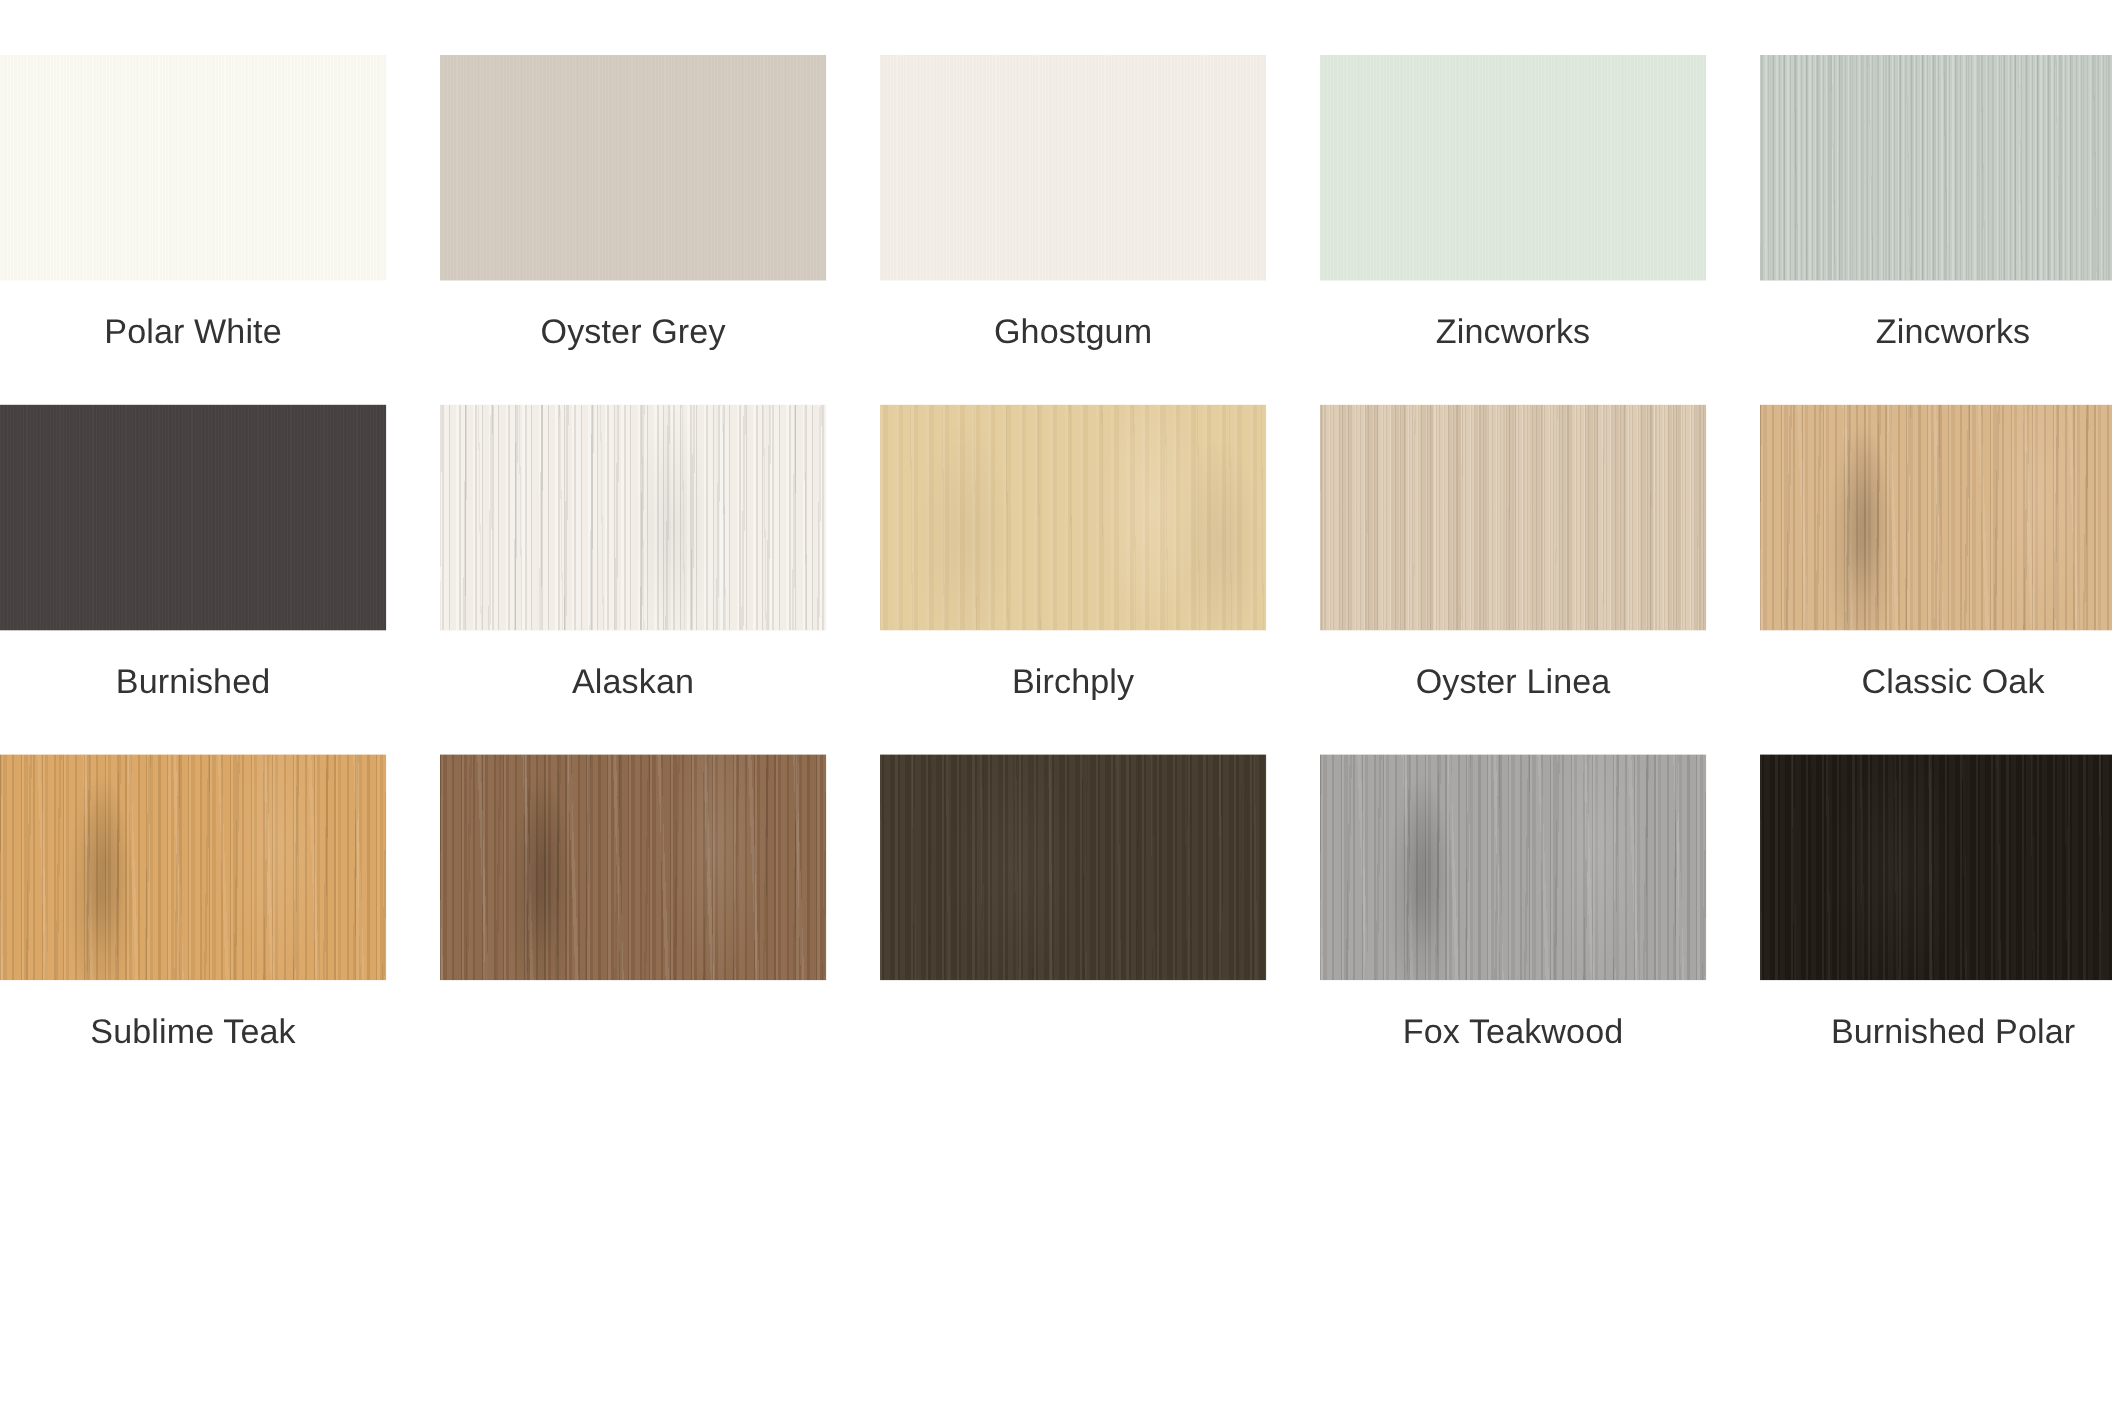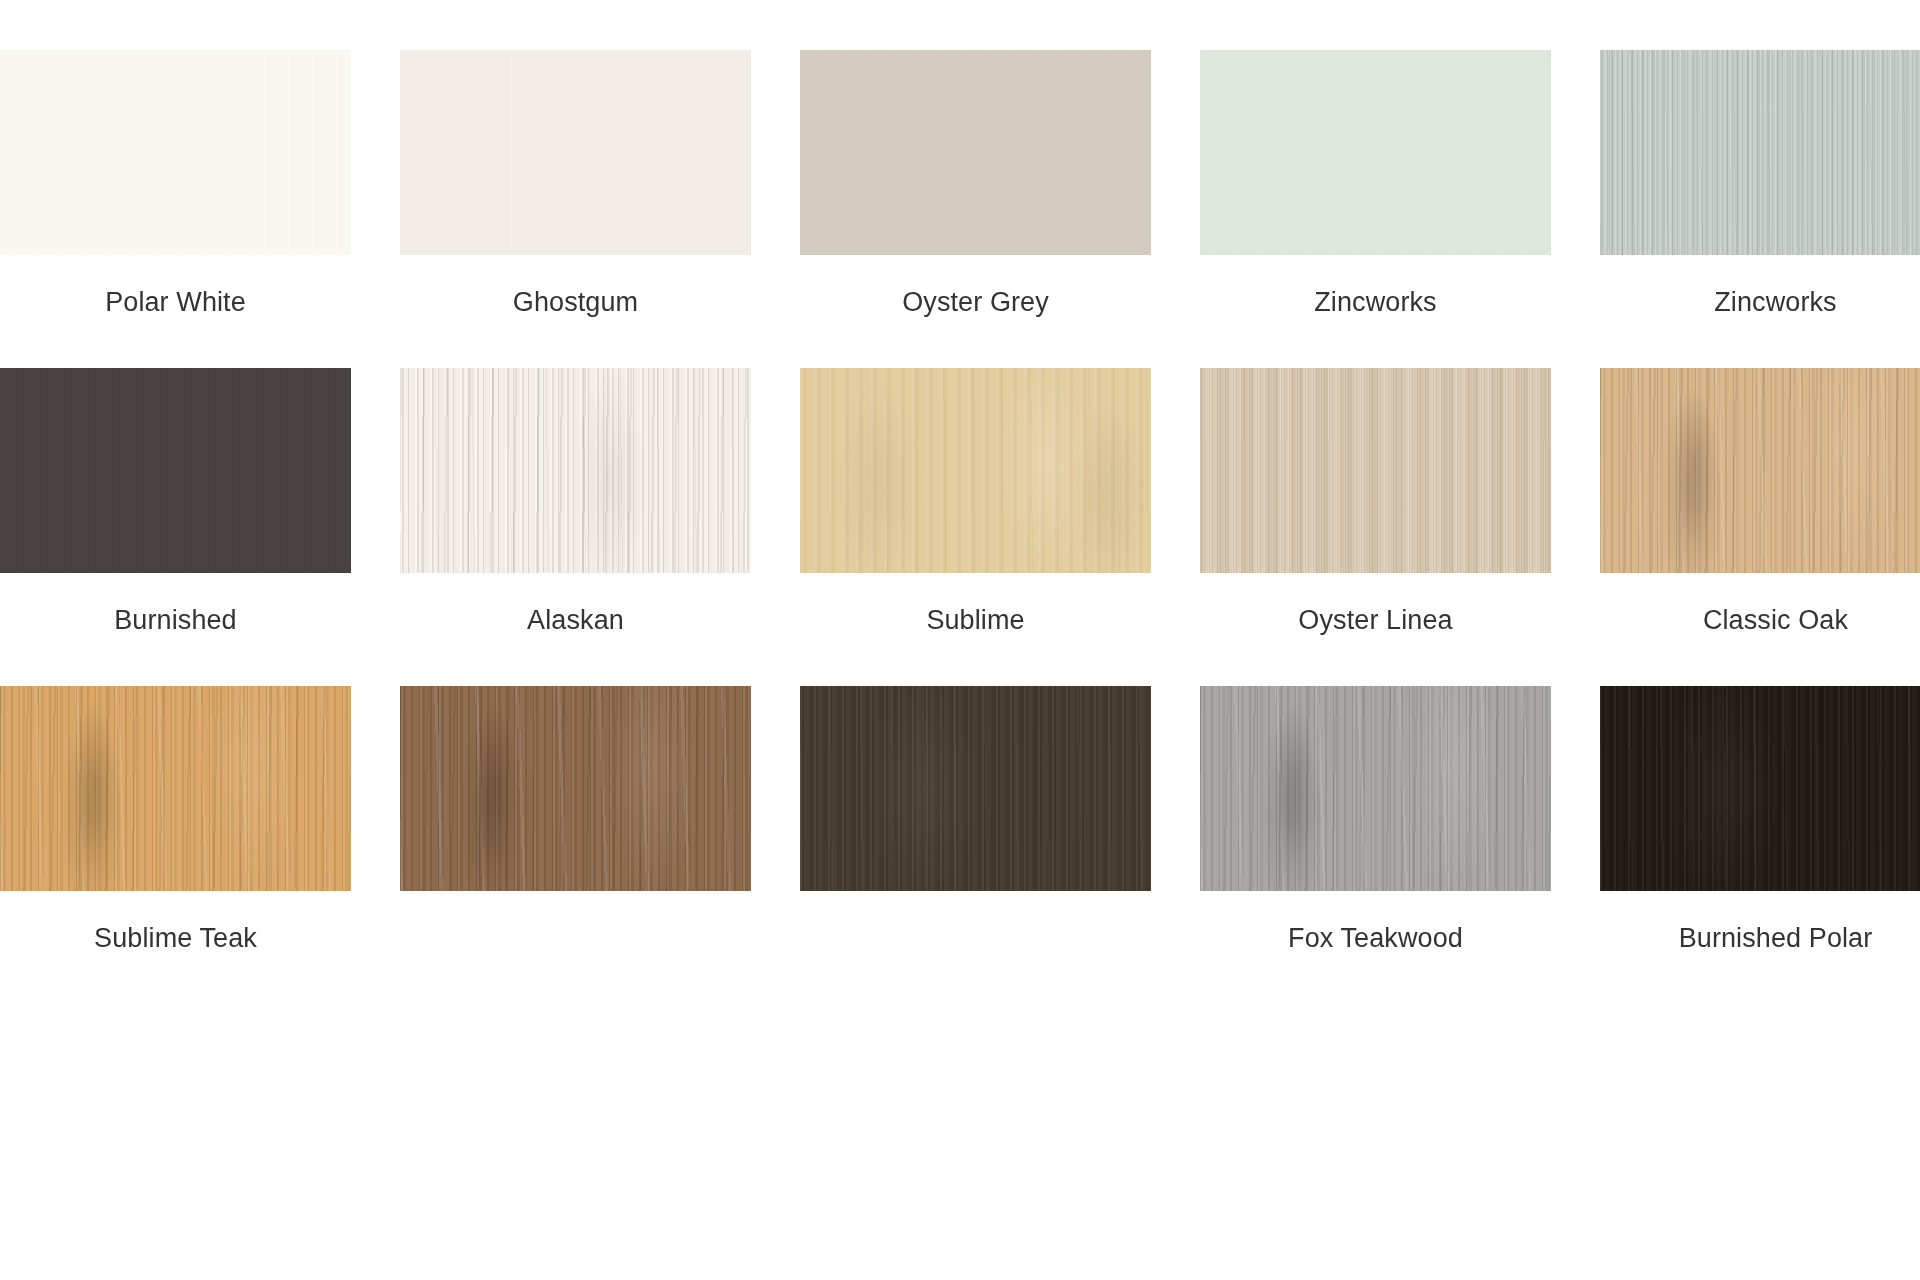--- a/index.html
+++ b/index.html
@@ -51,21 +51,21 @@
   .grain2,
   .grain3 {
     position: absolute;
     inset: 0;
     pointer-events: none;
   }
 
   .swatch-label {
     width: 351px;
     text-align: center;
-    font-size: 27px;
+    font-size: 31px;
     line-height: 34px;
     color: #333333;
     letter-spacing: 0.1px;
     padding-top: 30px;
     white-space: nowrap;
     font-weight: 400;
   }
 
   
 
@@ -281,36 +281,36 @@
   <div class="swatch-grid">
       <div class="swatch-cell">
         <div class="swatch-chip tex-solid" style="background-color: rgb(251, 251, 244);">
           <div class="grain"></div>
           <div class="grain2"></div>
           <div class="grain3"></div>
         </div>
         <div class="swatch-label">Polar White</div>
       </div>
       <div class="swatch-cell">
+        <div class="swatch-chip tex-solid" style="background-color: rgb(214, 205, 194);">
+          <div class="grain"></div>
+          <div class="grain2"></div>
+          <div class="grain3"></div>
+        </div>
+        <div class="swatch-label">Oyster Grey</div>
+      </div>
+      <div class="swatch-cell">
         <div class="swatch-chip tex-solid" style="background-color: rgb(244, 239, 232);">
           <div class="grain"></div>
           <div class="grain2"></div>
           <div class="grain3"></div>
         </div>
         <div class="swatch-label">Ghostgum</div>
       </div>
       <div class="swatch-cell">
-        <div class="swatch-chip tex-solid" style="background-color: rgb(214, 205, 194);">
-          <div class="grain"></div>
-          <div class="grain2"></div>
-          <div class="grain3"></div>
-        </div>
-        <div class="swatch-label">Oyster Grey</div>
-      </div>
-      <div class="swatch-cell">
         <div class="swatch-chip tex-solid" style="background-color: rgb(223, 234, 222);">
           <div class="grain"></div>
           <div class="grain2"></div>
           <div class="grain3"></div>
         </div>
         <div class="swatch-label">Zincworks</div>
       </div>
       <div class="swatch-cell">
         <div class="swatch-chip tex-linen" style="background-color: rgb(195, 203, 196);">
           <div class="grain"></div>
@@ -334,21 +334,21 @@
           <div class="grain3"></div>
         </div>
         <div class="swatch-label">Alaskan</div>
       </div>
       <div class="swatch-cell">
         <div class="swatch-chip tex-ply" style="background-color: rgb(227, 203, 155);">
           <div class="grain"></div>
           <div class="grain2"></div>
           <div class="grain3"></div>
         </div>
-        <div class="swatch-label">Sublime</div>
+        <div class="swatch-label">Birchply</div>
       </div>
       <div class="swatch-cell">
         <div class="swatch-chip tex-linea" style="background-color: rgb(217, 198, 171);">
           <div class="grain"></div>
           <div class="grain2"></div>
           <div class="grain3"></div>
         </div>
         <div class="swatch-label">Oyster Linea</div>
       </div>
       <div class="swatch-cell">

